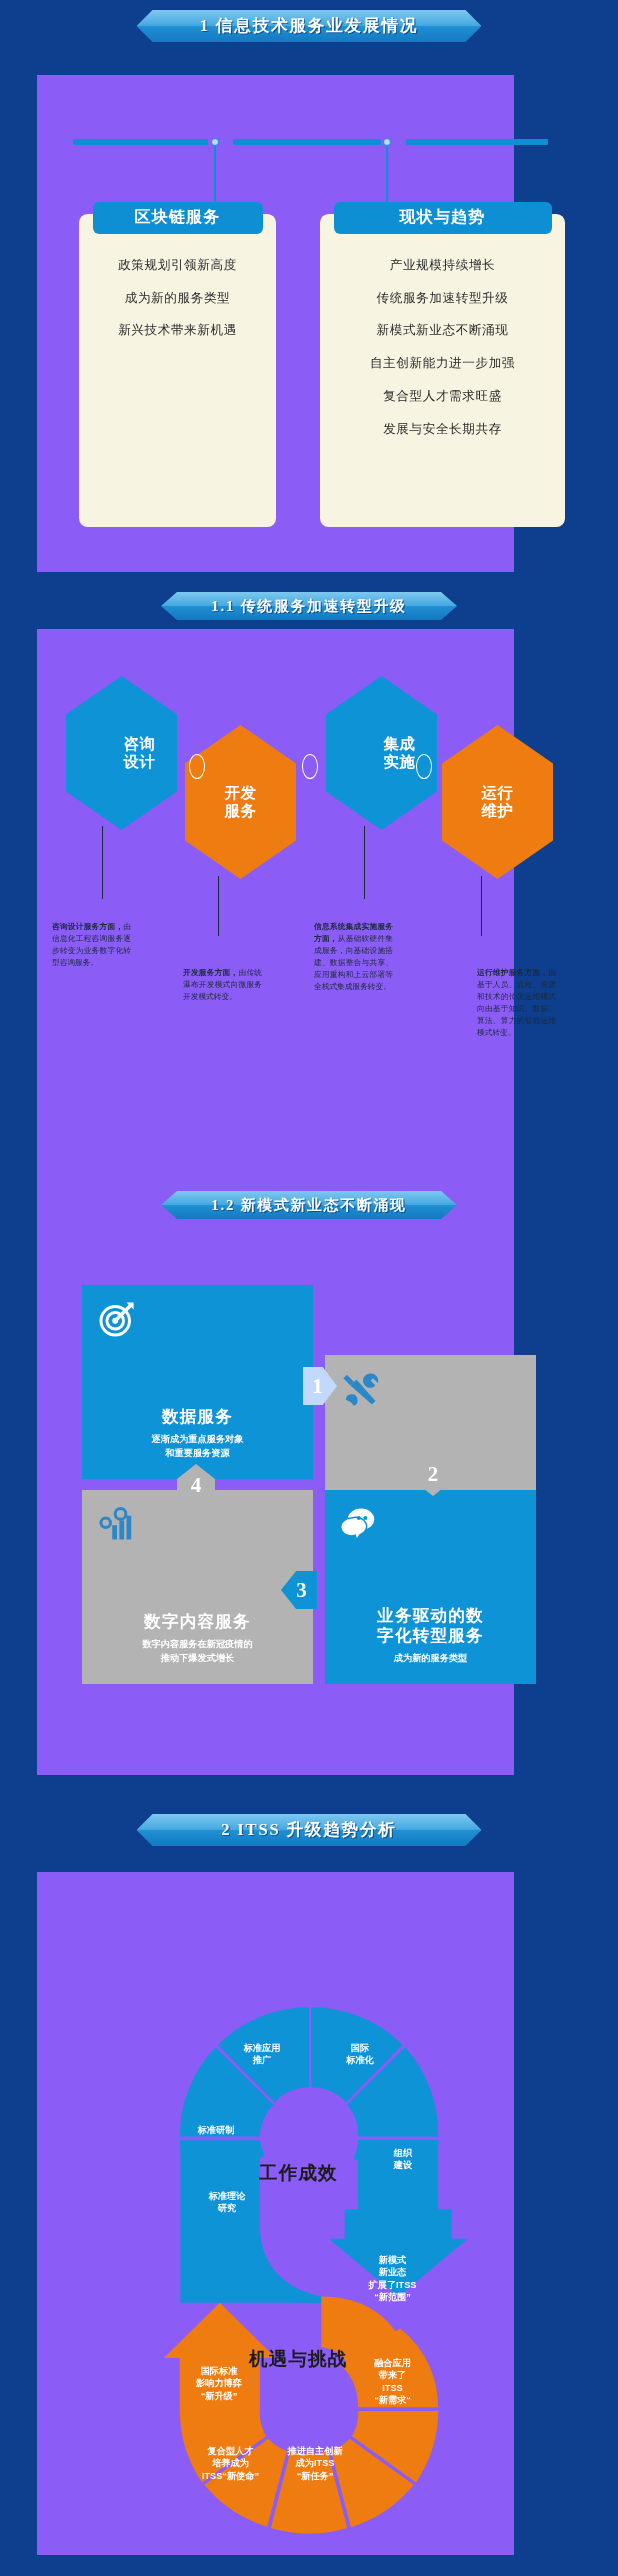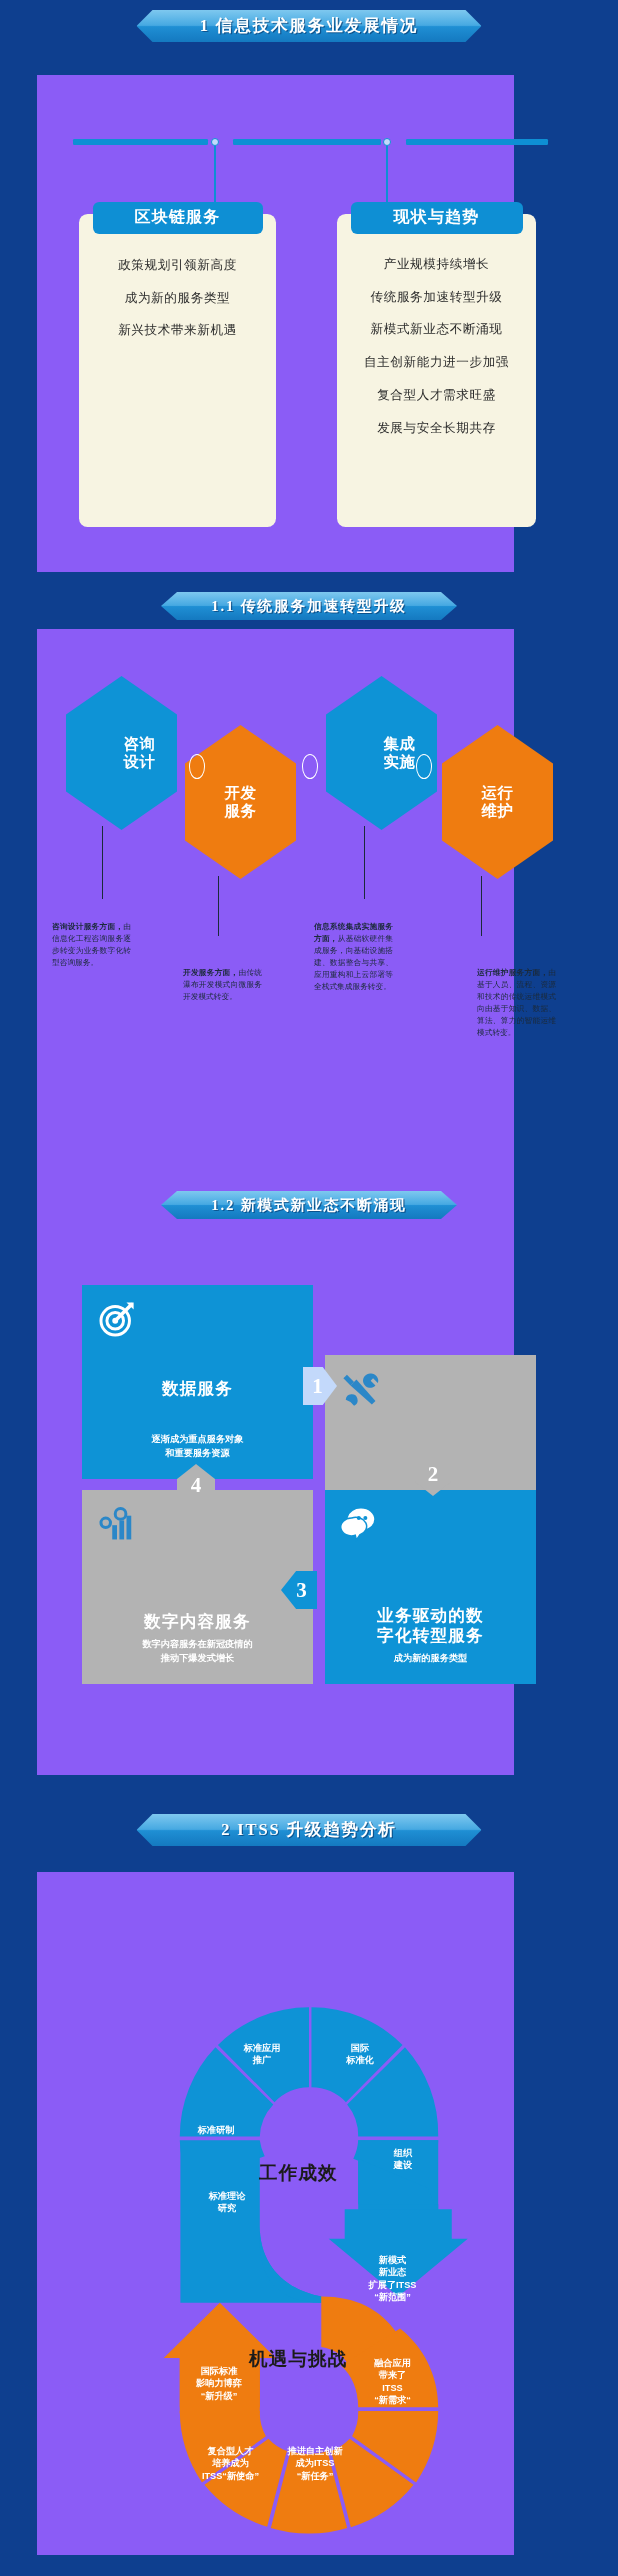--- a/index.html
+++ b/index.html
@@ -51,21 +51,21 @@
     position:absolute;left:13.5px;top:-12.3px;width:calc(100% - 27px);height:32px;
     background:#0e8fd4;border-radius:6.2px;color:#fff;font-size:16px;font-weight:bold;
     display:flex;align-items:center;justify-content:center;letter-spacing:1.2px;
   }
   .card .card-body{position:absolute;left:0;top:44px;width:100%;padding:0 0;}
   .card .card-body li{
     list-style:none;text-align:center;color:#2b2b2b;font-size:12.6px;
     line-height:1.25;margin-bottom:17px;letter-spacing:0.6px;
   }
   #card-env{left:79px;top:214px;width:197px;height:313px;}
-  #card-trend{left:337px;top:214px;width:199px;height:313px;font-family:Liberation Mono, monospace;}
+  #card-trend{left:320px;top:214px;width:245px;height:313px;}
 
   
   .hexwrap{position:absolute;}
   .hex{position:absolute;display:flex;align-items:center;justify-content:center;
        flex-direction:column;color:#fff;font-weight:bold;font-size:15.4px;line-height:1.15;
        clip-path:polygon(50% 0,100% 25%,100% 75%,50% 100%,0 75%,0 25%);letter-spacing:0.6px;}
   .hex.blue{background:#0e93d6;padding-left:36px;}
   .hex.orange{background:#ef7c10;}
   .hexjoin{position:absolute;width:16px;height:24.6px;border:1.8px solid #ffffff;border-radius:50%;background:transparent;}
   .stem{position:absolute;width:1.2px;background:#1b2a3a;}
@@ -178,21 +178,21 @@
   </div>
   <div class="desc" style="left:446px;top:967px;margin-left:31px;">
     <b>运行维护服务方面，</b><span>由基于人员、流程、资源和技术的传统运维模式向由基于知识、数据、算法、算力的智能运维模式转变。</span>
   </div>
 
   <div class="ribbon sub" id="banner-12">
     <div class="rb-shape"></div>
     <div class="rb-text">1.2 新模式新业态不断涌现</div>
   </div>
 
-  <div class="quad blue" style="left:82px;top:1285px;width:231px;height:194px;gap:28px;">
+  <div class="quad blue" style="left:82px;top:1285px;width:231px;height:194px;">
     <span class="q-icon">
       <svg viewBox="0 0 64 64" width="38" height="38">
         <circle cx="29" cy="35" r="24" fill="none" stroke="#fff" stroke-width="5"></circle>
         <circle cx="29" cy="35" r="14" fill="none" stroke="#fff" stroke-width="5"></circle>
         <circle cx="29" cy="35" r="5" fill="#fff"></circle>
         <path d="M29 35 L56 8" stroke="#fff" stroke-width="6" stroke-linecap="round"></path>
         <path d="M48 4 L60 4 L60 16 Z" fill="#fff"></path>
       </svg>
     </span>
     <div class="q-title">数据服务</div>

